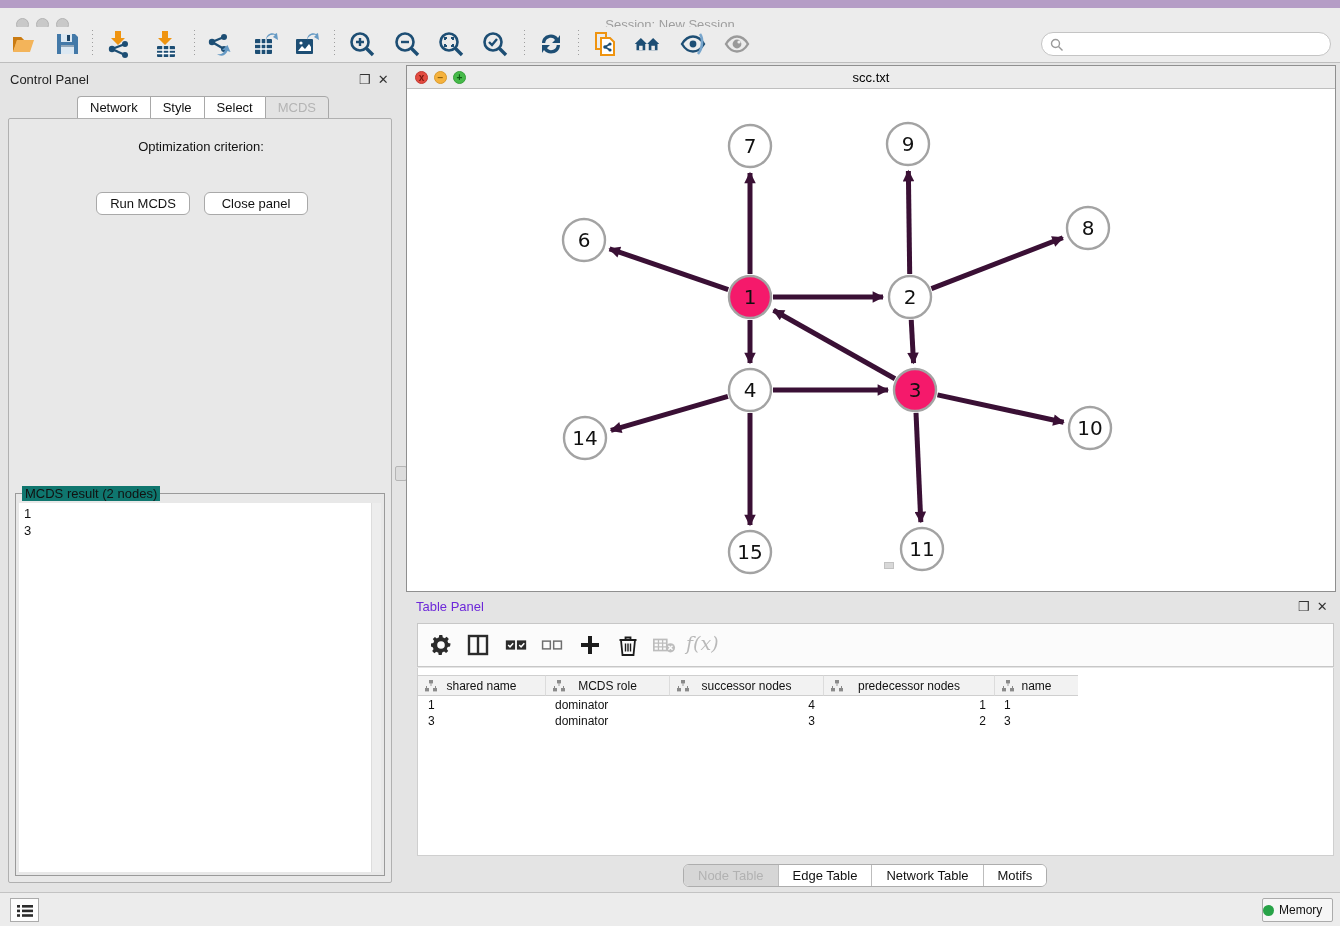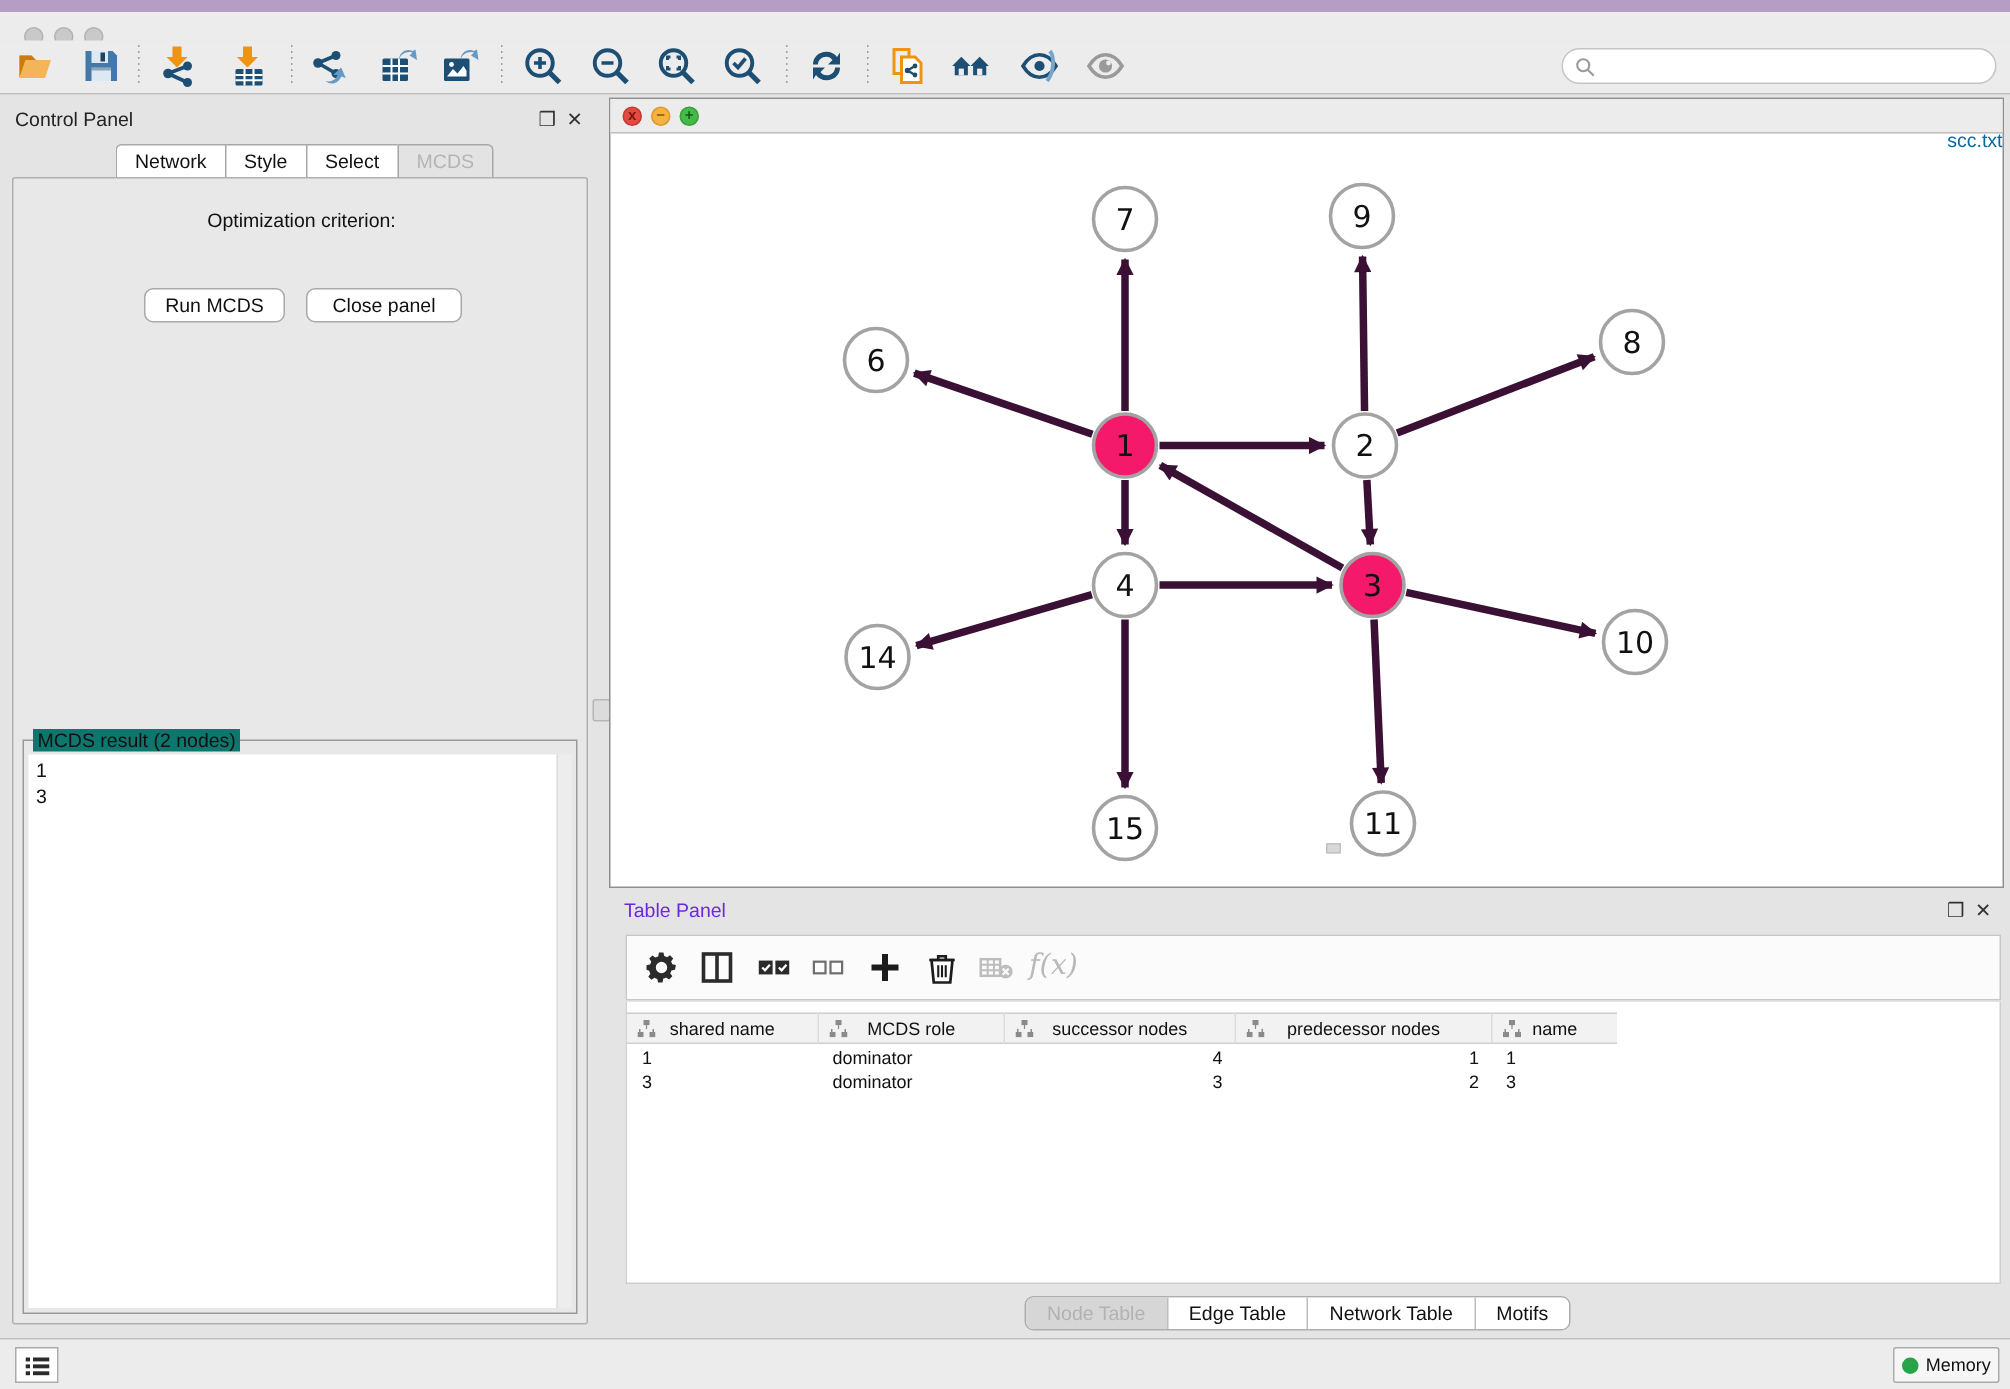--- a/index.html
+++ b/index.html
@@ -72,22 +72,22 @@
   #net-frame { left:406px; top:65px; width:930px; height:527px; background:#fff;
     border:1px solid #8f8f8f; }
   #net-titlebar { left:0; top:0; width:928px; height:23px; background:#ececec;
     border-bottom:1px solid #bfbfbf; }
   .mac-dot { top:5px; width:13px; height:13px; border-radius:50%;
     font-size:10px; font-weight:bold; text-align:center; line-height:12px;
     cursor:pointer; }
   #net-close { left:8px;  background:#e24b40; border:1px solid #c43a33; color:#7c1710; }
   #net-min   { left:27px; background:#f5b23d; border:1px solid #d99a2d; color:#8a5e0a; }
   #net-max   { left:46px; background:#46ba49; border:1px solid #36a03a; color:#0e5d13; }
-  #net-title { left:0; top:20px; width:928px; text-align:right; font-size:13px;
-    color:#0369a1; }
+  #net-title { left:0; top:4px; width:928px; text-align:center; font-size:13px;
+    color:#000000; }
   #graph-svg { left:0; top:23px; }
   #hscroll-dot { left:477px; top:496px; width:10px; height:7px; background:#d8d8d8;
     border:1px solid #c2c2c2; }
 
   
   #tp-title { left:416px; top:599px; font-size:13px; color:#6d28d9; }
   #tp-toolbar { left:417px; top:623px; width:917px; height:44px; background:#fbfbfb;
     border:1px solid #c7c7c7; }
   .tp-icon { top:9px; width:24px; height:24px; cursor:pointer; }
   #fx-label { left:268px; top:8px; font-size:19px; color:#b9b9b9;
@@ -112,32 +112,33 @@
   .tp-tab.active { background:#d6d6d6; color:#b2b2b2;text-align:right; }
 
   
   #statusbar { left:0; top:892px; width:1340px; height:34px; background:#ececec;
     border-top:1px solid #c3c3c3; }
   #menu-btn { left:10px; top:5px; width:29px; height:24px; background:#fdfdfd;
     border:1px solid #ababab; cursor:pointer; }
   #menu-btn svg { position:absolute; left:6px; top:5px; }
   #memory-btn { left:1262px; top:5px; width:71px; height:24px; background:#f6f6f6;
     border:1px solid #ababab; border-radius:2px; cursor:pointer;
-    display:flex; align-items:center; justify-content:center; gap:5px;
+    display:flex; align-items:center; gap:5px;
     font-size:12px; color:#111; }
   #memory-dot { width:11px; height:11px; border-radius:50%; background:#28a348; }
 </style>
 </head>
 <body>
 
 <div id="top-strip" class="abs"></div>
 <div id="titlebar" class="abs">
   <div class="tl-dot abs" style="left:16px"></div>
   <div class="tl-dot abs" style="left:36px"></div>
   <div class="tl-dot abs" style="left:56px"></div>
+  <div id="win-title" class="abs">Session: New Session</div>
 </div>
 
 <div id="toolbar" class="abs">
   <svg class="tb-icon abs" style="left:10px" viewBox="0 0 28 28">
     <path d="M3 7h8l3 3h9v3H7L3 22z" fill="#f0a83c"></path>
       <path d="M3 7v15l4-12h16l-9-0-3-3z" fill="#ca7b12"></path>
     <path d="M3 22 7 10h17l-4 12z" fill="#f3b45a"></path>
   </svg>
   <svg class="tb-icon abs" style="left:53px" viewBox="0 0 28 28">
     <path d="M4 4h18l3 3v17H4z" fill="#4379a8"></path>

